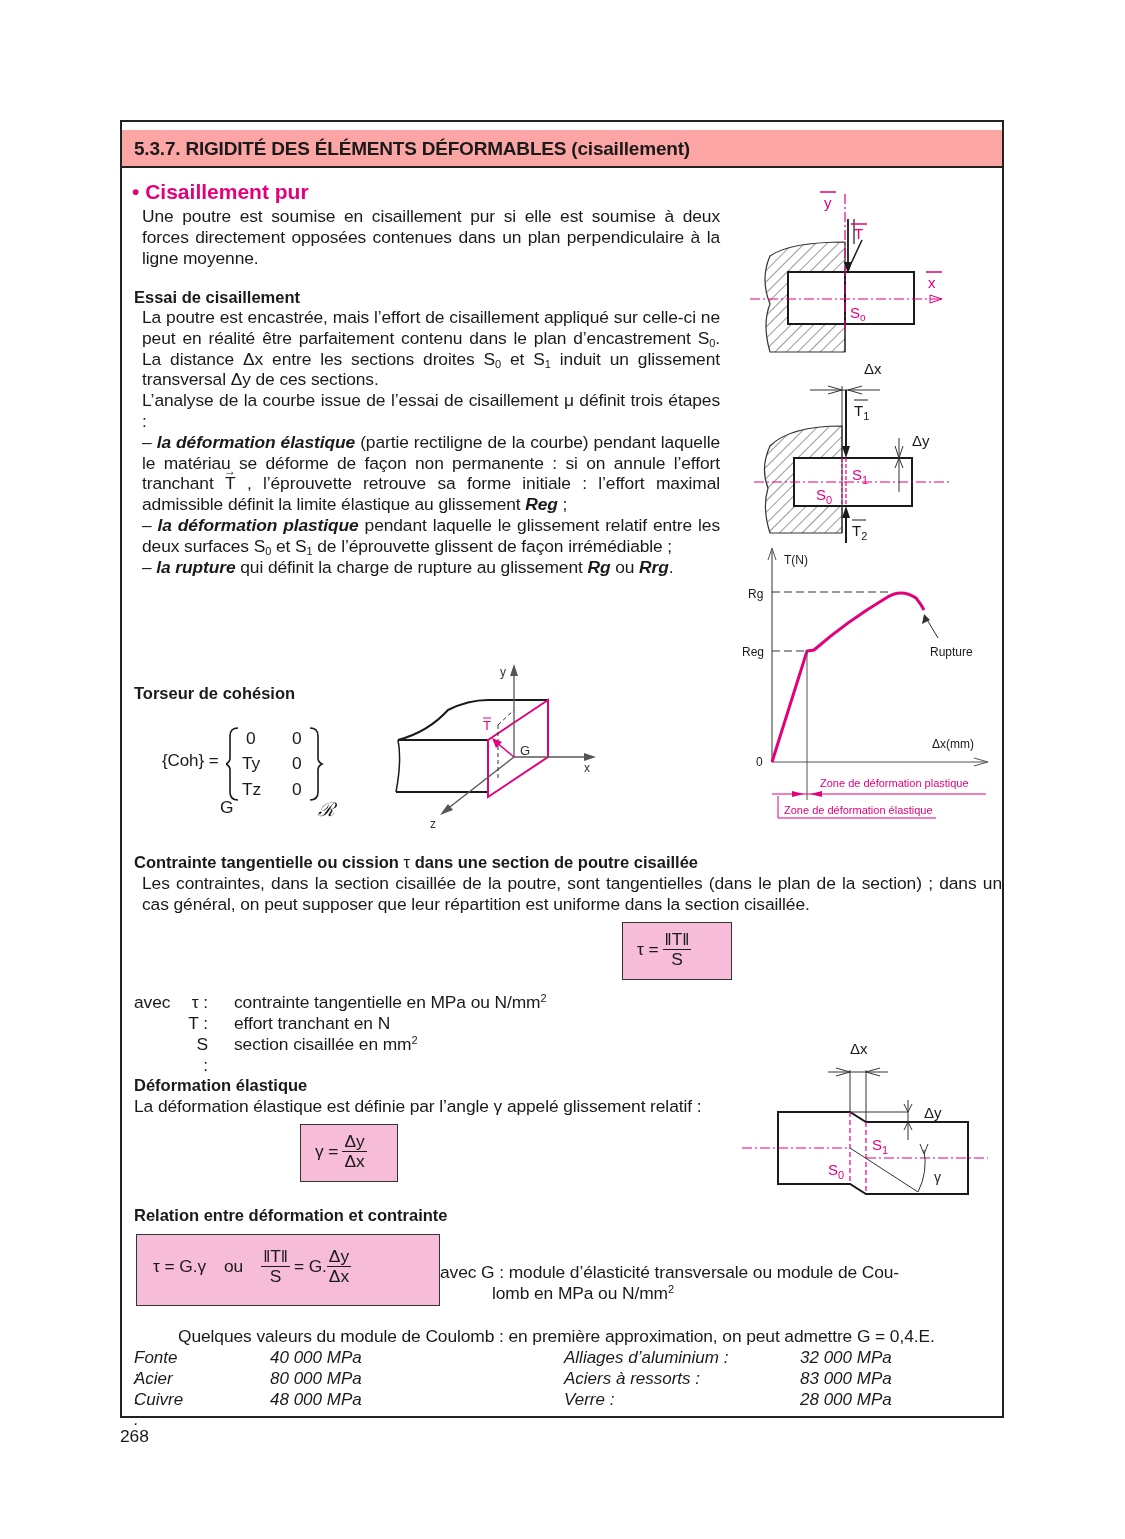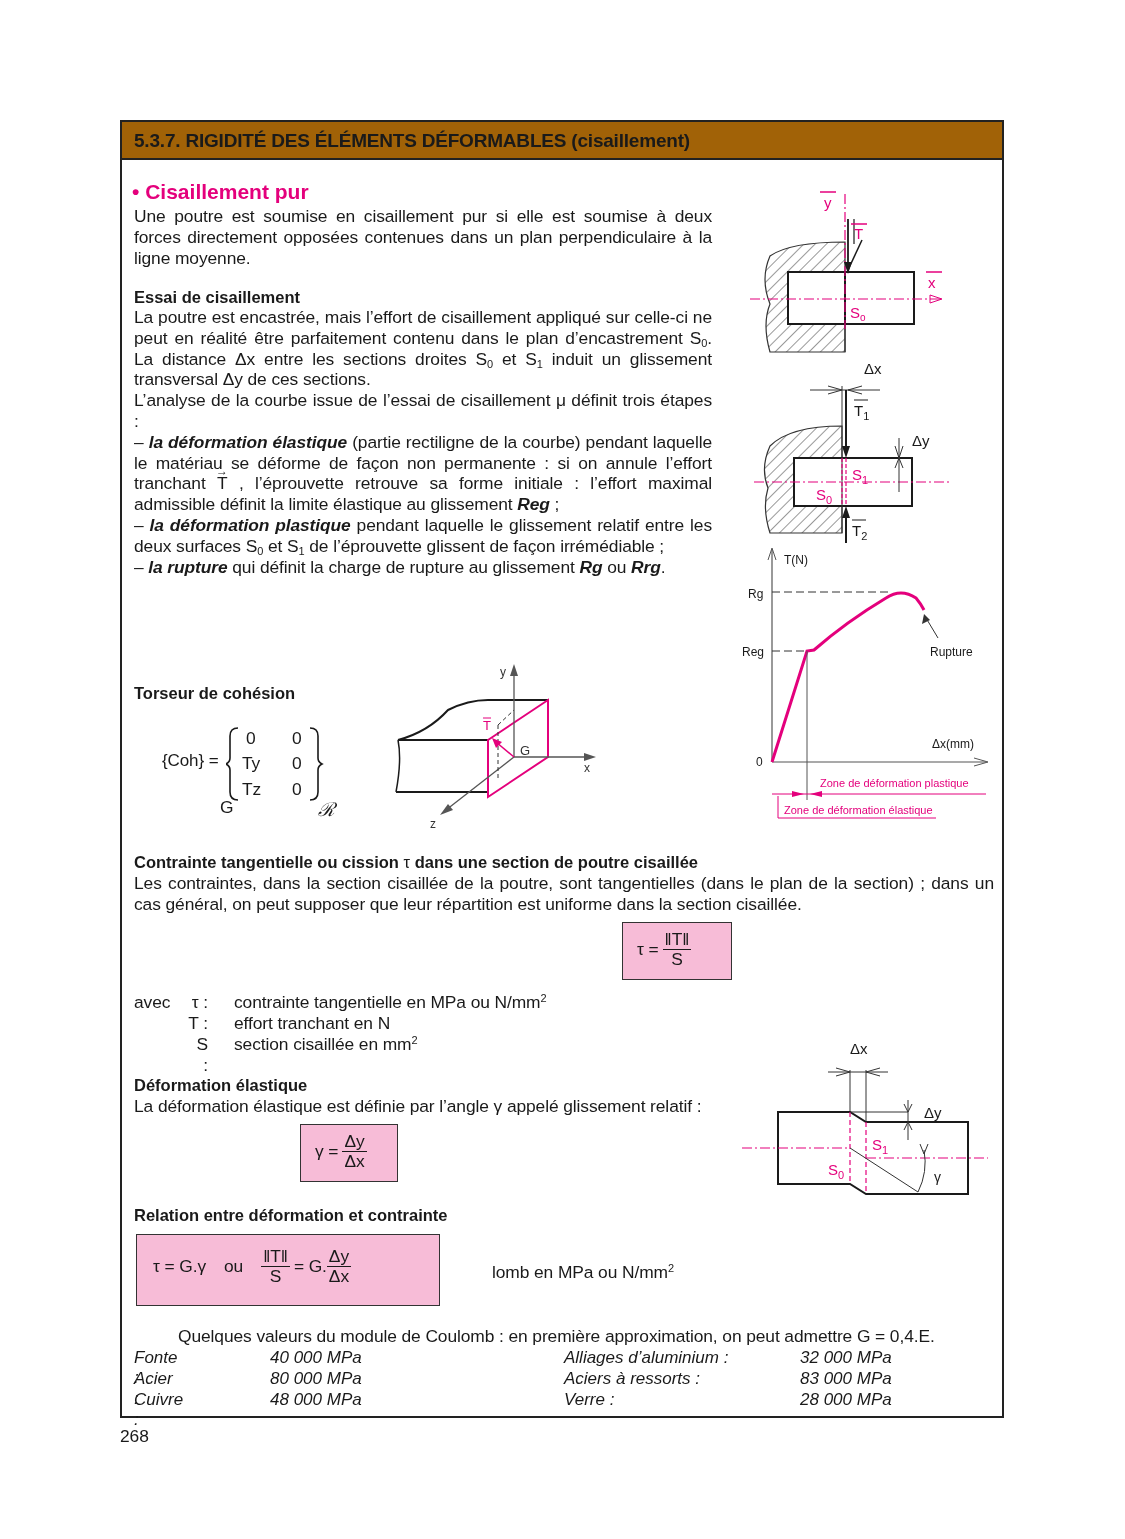--- a/index.html
+++ b/index.html
@@ -1,24 +1,24 @@
 <!DOCTYPE html>
 <html><head>
 <meta charset="utf-8">
 <style>
   html, body { margin: 0; padding: 0; background: #ffffff; }
   body { width: 1125px; height: 1539px; position: relative; font-family: "Liberation Sans", sans-serif; color: #1a1a1a; }
   .frame { position: absolute; left: 120px; top: 120px; width: 884px; height: 1298px; border: 2px solid #222; box-sizing: border-box; }
-  .header { position: absolute; left: 0; top: 0; right: 0; height: 38px; background: #a16207; border-bottom: 2px solid #222; box-sizing: border-box; }
+  .header { position: absolute; left: 0; top: 8px; right: 0; height: 38px; background: #fca5a5; border-bottom: 2px solid #222; box-sizing: border-box; }
   .header-title { position: absolute; left: 12px; top: 8px; font-size: 19px; font-weight: bold; letter-spacing: -0.2px; color: #1a1a1a; white-space: nowrap; }
   .abs { position: absolute; }
   .txt { font-size: 17.4px; line-height: 20.8px; letter-spacing: -0.1px; }
   .section-title { color: #e4007c; font-weight: bold; font-size: 21px; }
   .subhead { font-weight: bold; font-size: 16.5px; }
-  .justify { text-align: justify; text-align-last: left; }
+  .justify { text-align: justify; text-align-last: left; margin-left: 8px; }
   .bi { font-weight: bold; font-style: italic; }
   sub { font-size: 11px; vertical-align: -3px; line-height: 0; }
   sup { font-size: 11px; vertical-align: 6px; line-height: 0; }
   .vec { position: relative; display: inline-block; }
   .vec::before { content: "→"; position: absolute; top: -12px; left: -1px; font-size: 12px; }
   .pinkbox { position: absolute; background: #f7bcd7; border: 1.5px solid #333; box-sizing: border-box; }
   .frac { display: inline-flex; flex-direction: column; align-items: center; vertical-align: middle; line-height: 19px; }
   .frac .num { border-bottom: 1.2px solid #1a1a1a; padding: 0 2px; }
   .table-row { position: absolute; font-style: italic; font-size: 17px; }
   svg text { font-family: "Liberation Sans", sans-serif; }
@@ -231,20 +231,21 @@
           <span>S</span>
         </span>
       <span style="margin-left:4px;">= G.</span>
       <span class="frac">
           <span class="num">Δy</span>
           <span>Δx</span>
         </span>
     </div>
   </div>
   <div class="abs txt" style="left:318px; top:1140px;">
+    <div>avec G : module d’élasticité transversale ou module de Cou-</div>
     <div style="padding-left:52px;"><span>lomb en MPa ou N/mm</span><sup>2</sup></div>
   </div>
 
   <div class="abs txt" style="left:12px; top:1204px;margin-left:44px;">Quelques valeurs du module de Coulomb : en première approximation, on peut admettre G = 0,4.E.</div>
   <div class="table-row" style="left:12px; top:1226px;">
     <span class="abs" style="left:0;">Fonte :</span>
     <span class="abs" style="left:136px; white-space:nowrap;">40 000 MPa</span>
     <span class="abs" style="left:430px; white-space:nowrap;">Alliages d’aluminium :</span>
     <span class="abs" style="left:666px; white-space:nowrap;">32 000 MPa</span>
   </div>

